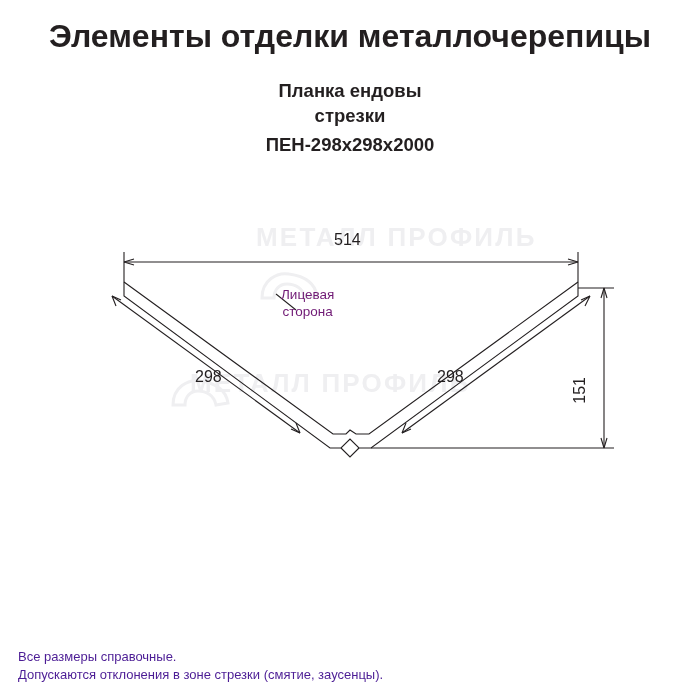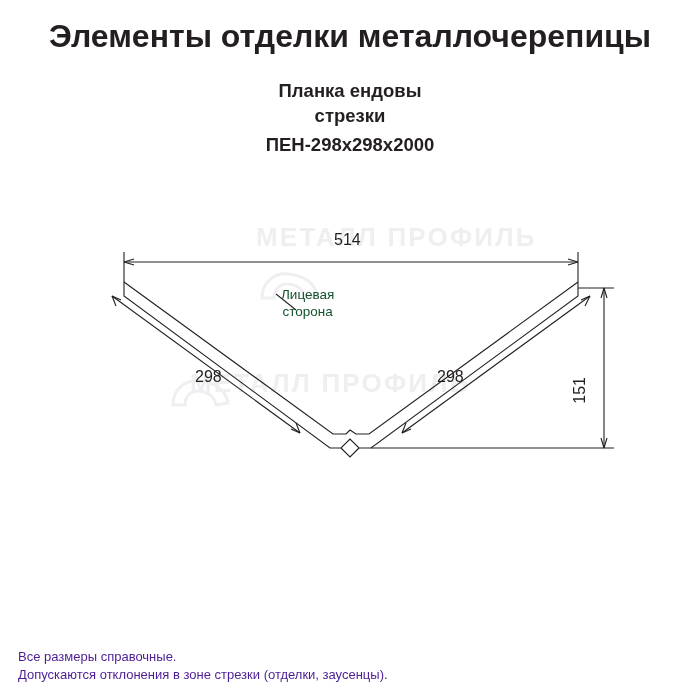--- a/index.html
+++ b/index.html
@@ -89,21 +89,21 @@
   .dim-label {
     position: absolute;
     font-size: 16px;
     color: #231f20;
     white-space: nowrap;
   }
   .face-label {
     position: absolute;
     font-size: 13.5px;
     line-height: 17px;
-    color: #14532d;
+    color: #701a75;
     text-align: center;
     white-space: nowrap;
   }
   svg { display: block; }
 </style>
 </head>
 <body>
 
 <div class="page">
 
@@ -170,16 +170,16 @@
     <div class="dim-label" style="left:571px; top:187px; writing-mode: vertical-rl; transform: rotate(180deg);"><span>151</span></div>
 
     <div class="face-label" style="left:281px; top:96px;">
       <div>Лицевая</div>
       <div>сторона</div>
     </div>
   </div>
 
   <div class="footer">
     <div>Все размеры справочные.</div>
-    <div>Допускаются отклонения в зоне стрезки (отделки, заусенцы).</div>
+    <div>Допускаются отклонения в зоне стрезки (смятие, заусенцы).</div>
   </div>
 
 </div>
 
 </body></html>

